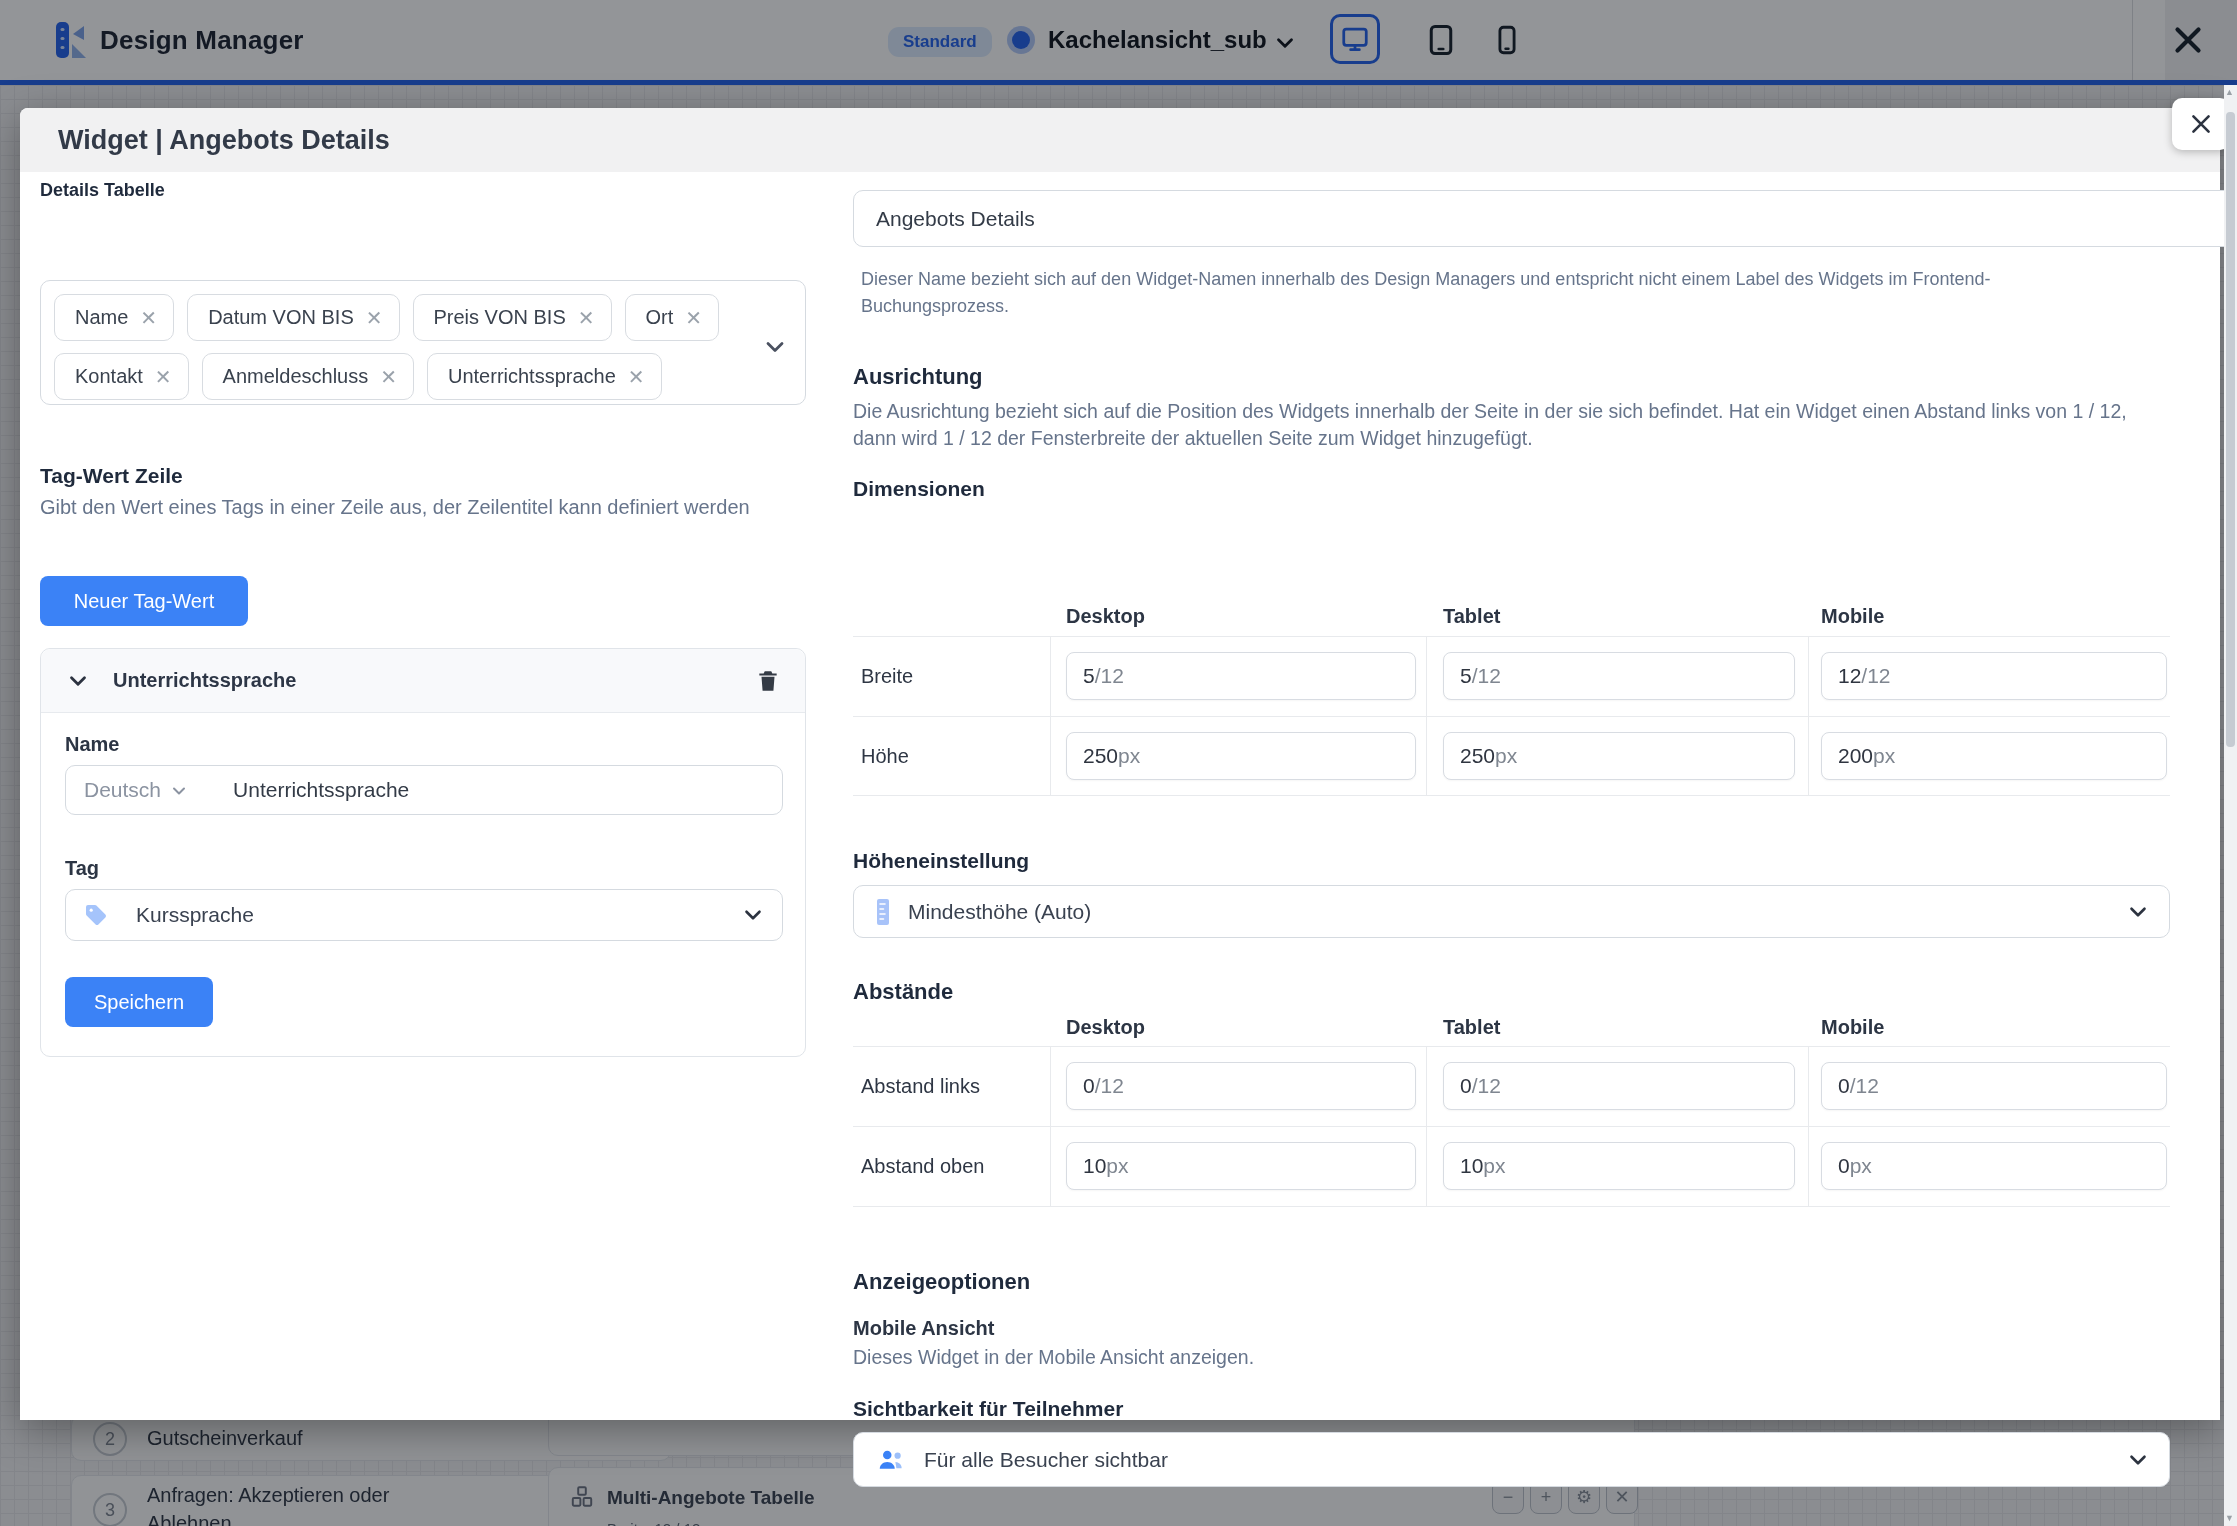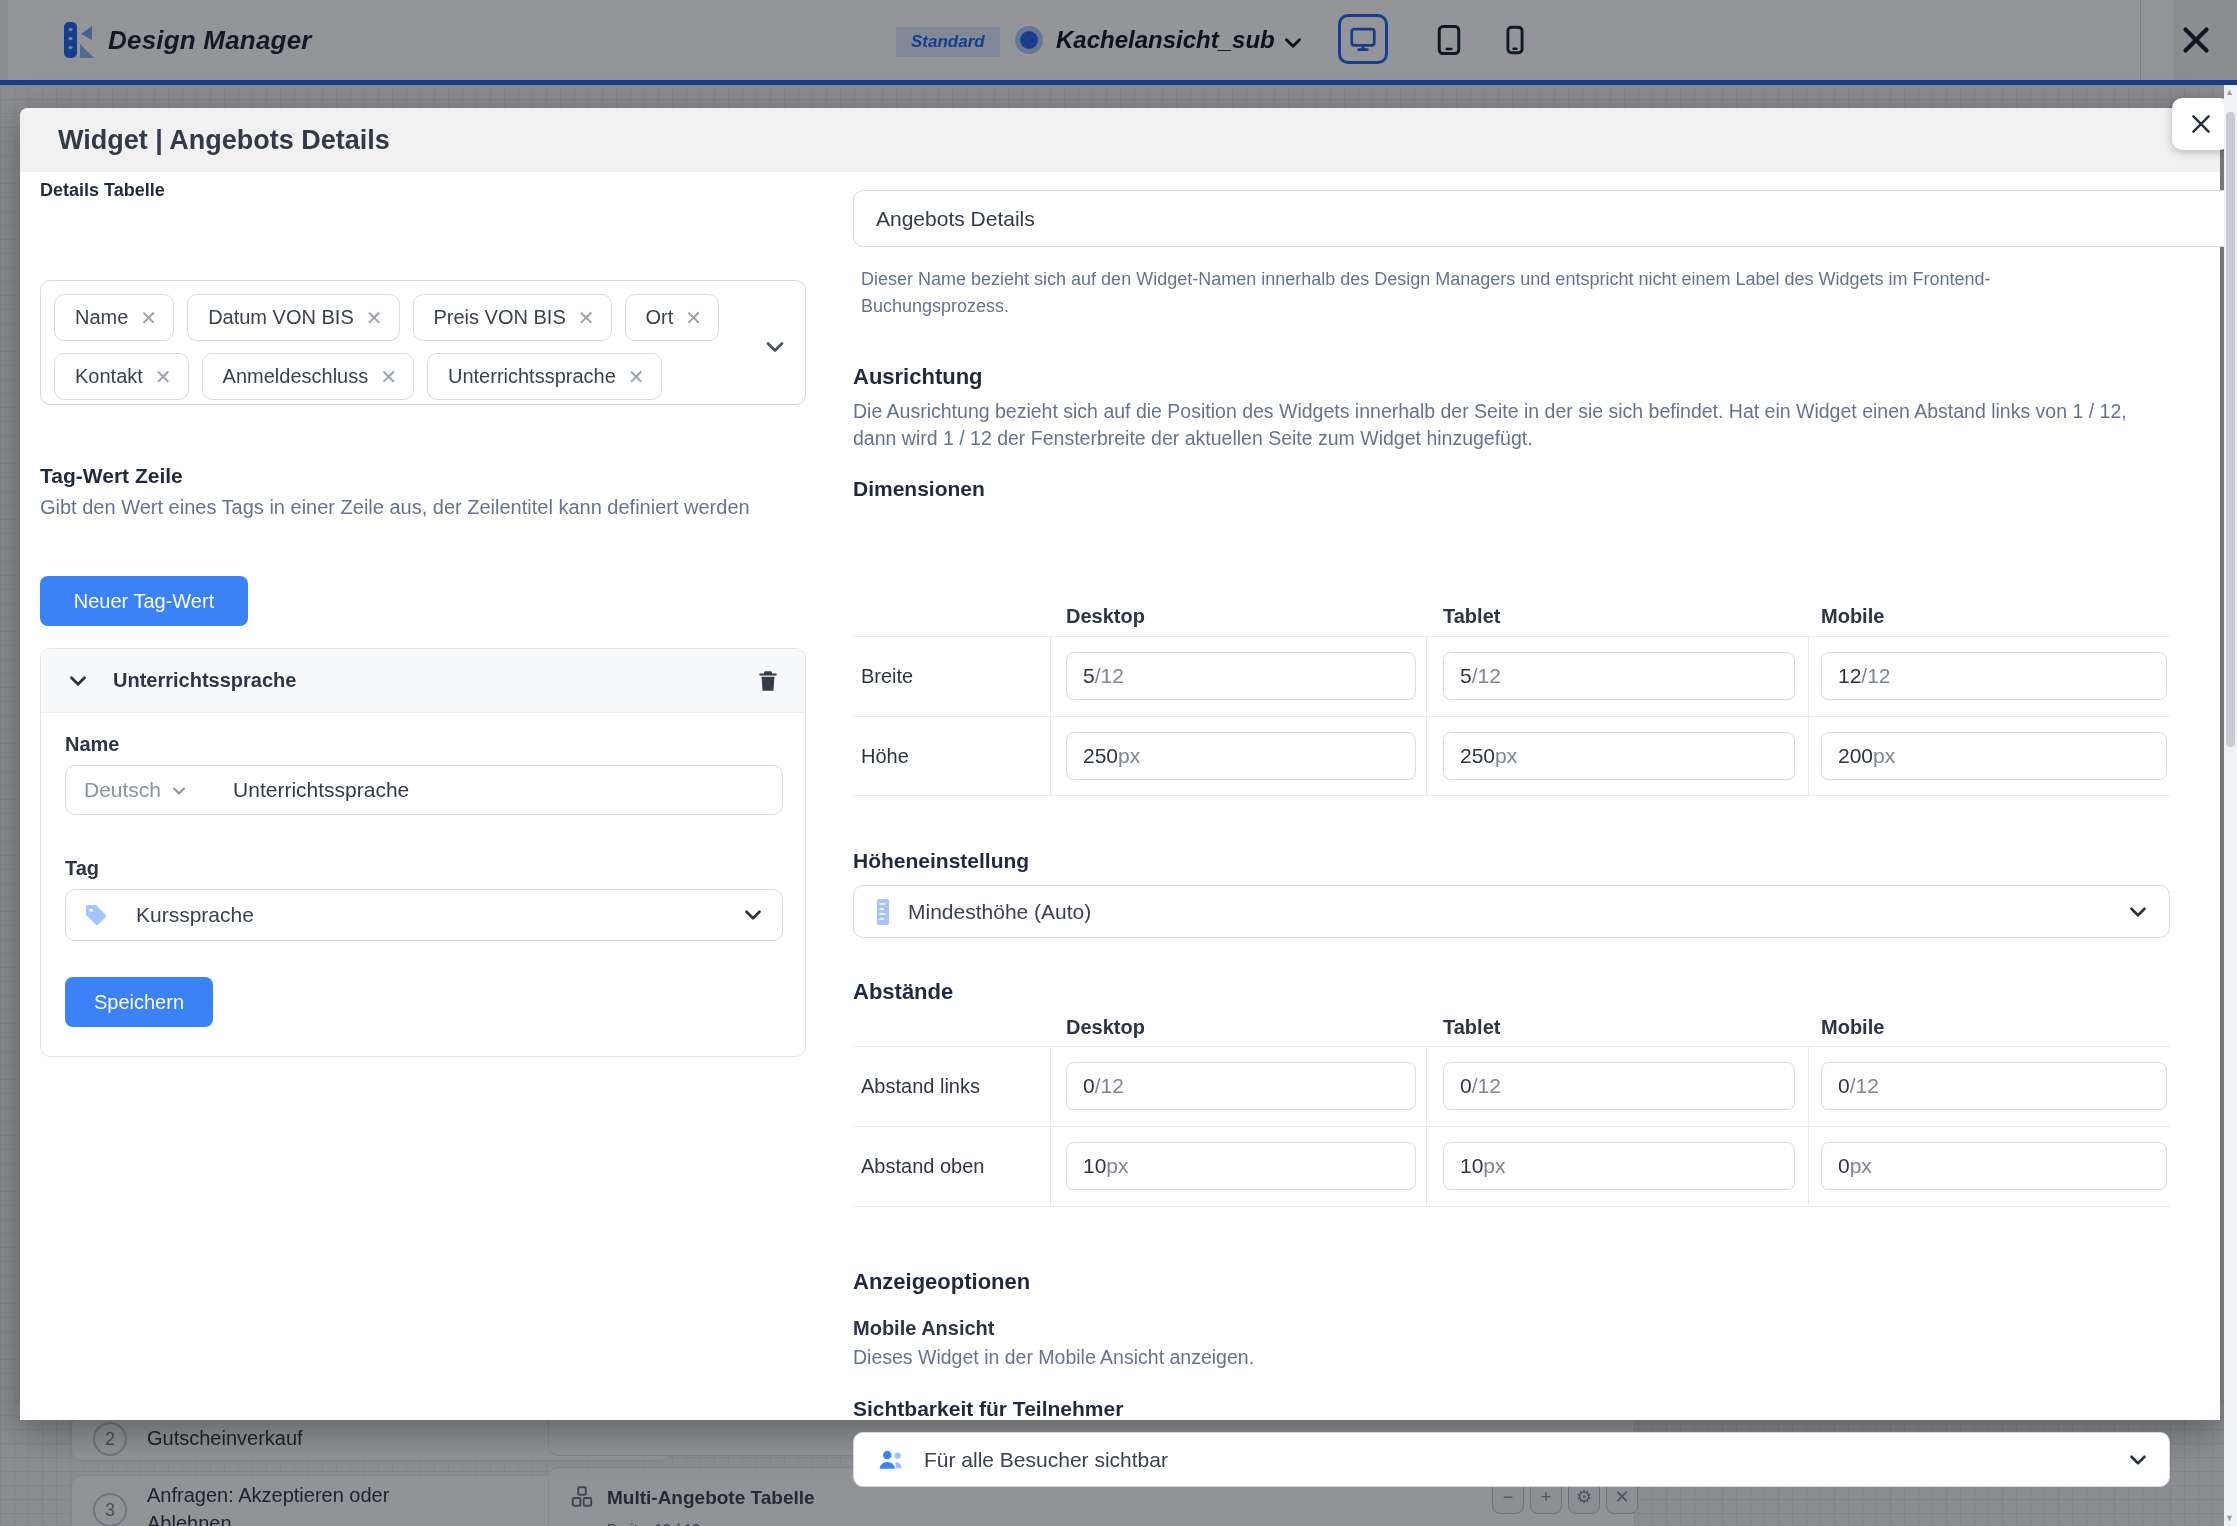--- a/index.html
+++ b/index.html
@@ -2,29 +2,29 @@
 <html><head>
 <meta charset="utf-8">
 <style>
   * { margin:0; padding:0; box-sizing:border-box; }
   html,body { width:2237px; height:1526px; overflow:hidden; background:#f1f1f2;
     font-family:"Liberation Sans","DejaVu Sans",sans-serif; }
   .abs { position:absolute; }
 
   
   #bg { position:absolute; inset:0; z-index:0; }
-  .topbar { left:8px; top:0; width:2165px; height:80px; background:#ffffff;font-style:italic; }
+  .topbar { left:0; top:0; width:2165px; height:80px; background:#ffffff; }
   .accent-line { left:0; top:80px; width:2237px; height:5px; }
   .canvas { left:0; top:85px; width:2237px; height:1441px; background-color:#f1f1f2;
     background-image:linear-gradient(#e3e3e6 1px, transparent 1px),
                      linear-gradient(90deg,#e3e3e6 1px, transparent 1px);
     background-size:14px 14px; }
   .app-title { left:100px; top:25px; font-size:26px; font-weight:700; color:#1d2433; letter-spacing:.2px; }
   .badge { left:888px; top:27px; background:#dbeafe; color:#2563eb; font-size:17px; font-weight:600;
-    padding:5px 15px; border-radius:1px; }
+    padding:5px 15px; border-radius:11px; }
   .view-dot { left:1012px; top:31px; width:18px; height:18px; border-radius:50%; background:#2563eb;
     box-shadow:0 0 0 5px rgba(37,99,235,.35); }
   .view-name { left:1048px; top:26px; font-size:24px; font-weight:600; color:#10161f; }
   .dev-btn { left:1330px; top:14px; width:50px; height:50px; border:3px solid #2563eb; border-radius:10px;
     display:flex; align-items:center; justify-content:center; color:#2563eb; }
   .hdr-divider { left:2132px; top:0; width:1px; height:80px; background:#d9dbdf; }
 
   
   .bg-card { background:#fbfbfc; border:1.5px solid #e2e5ea; border-radius:10px; }
   .num-circle { width:34px; height:34px; border:2px solid #c4c9d0; border-radius:50%; color:#7e8590;

